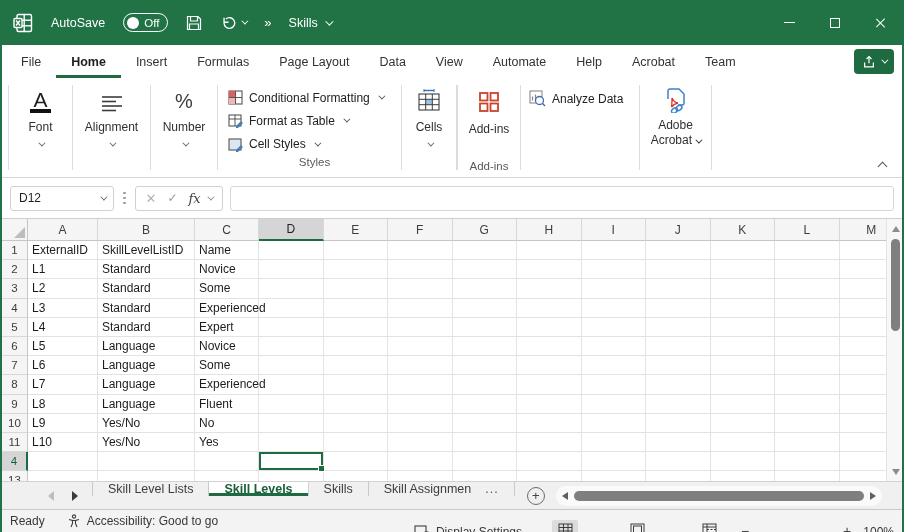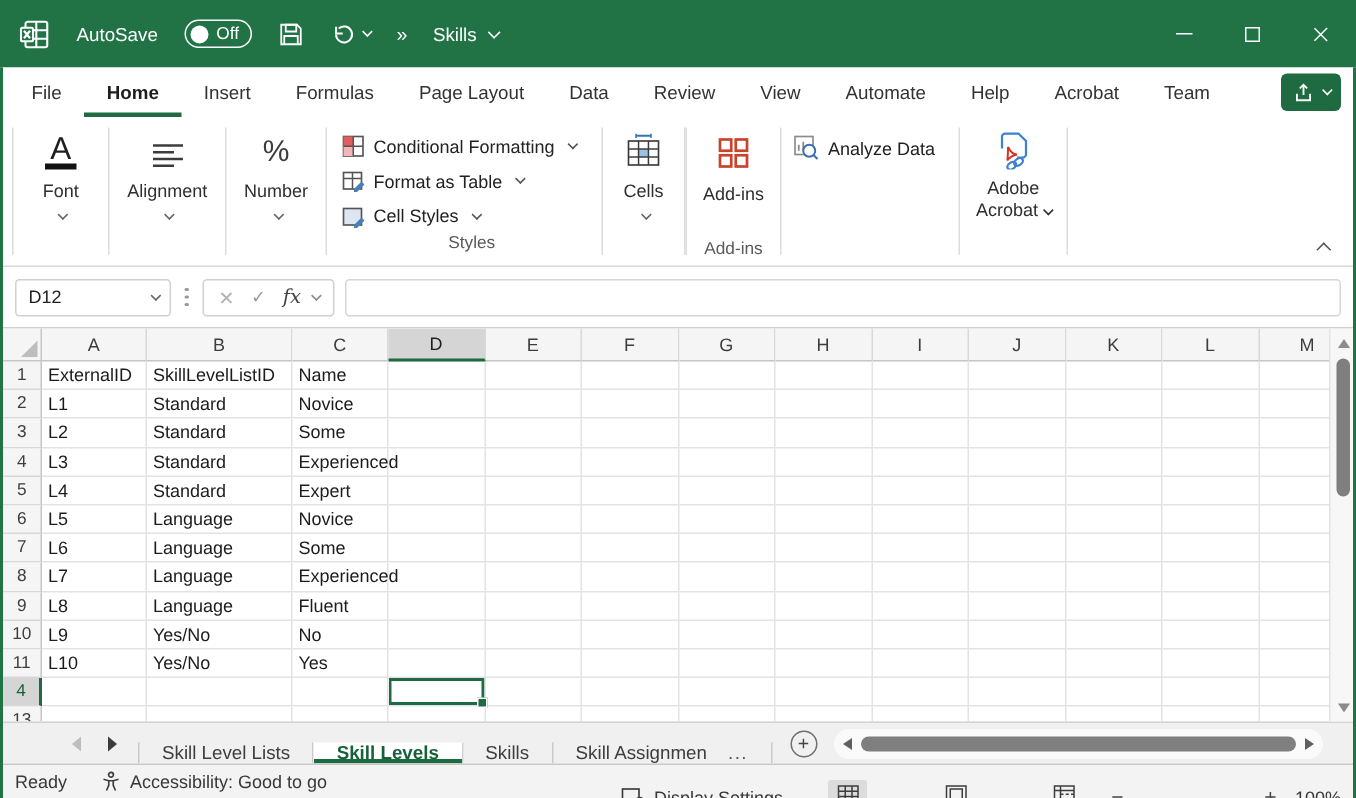--- a/index.html
+++ b/index.html
@@ -92,21 +92,21 @@
   .vs-up { top:2px; } .vs-dn { bottom:2px; }
   .tri-up { width:0;height:0;border-left:4.5px solid transparent;border-right:4.5px solid transparent;border-bottom:6px solid #8c8c8c; }
   .tri-dn { width:0;height:0;border-left:4.5px solid transparent;border-right:4.5px solid transparent;border-top:6px solid #8c8c8c; }
   .vs-thumb { position:absolute; left:4px; top:20px; width:9px; height:92px; background:#7f7f7f; border-radius:5px; cursor:grab; }
 
   
   .sheetbar { position:absolute; top:481px; left:2px; right:2px; height:28px; background:#f0f0f0; border-top:1px solid #d2d2d2; display:flex; align-items:stretch; }
   .nav-arrows { display:flex; align-items:center; gap:18px; padding:0 14px 0 46px; }
   .tri-l { width:0;height:0;border-top:5px solid transparent;border-bottom:5px solid transparent;border-right:6px solid #bdbdbd; cursor:default; }
   .tri-r { width:0;height:0;border-top:5px solid transparent;border-bottom:5px solid transparent;border-left:6px solid #3c3c3c; cursor:pointer; }
-  #sheet-tabs { display:flex; align-items:flex-end; }
+  #sheet-tabs { display:flex; align-items:flex-start; }
   .stab { display:flex; align-items:center; padding:0 15px; font-size:12.5px; color:#3d3d3d; border-right:1px solid #c9c9c9; cursor:pointer; }
   .stab:first-child { border-left:1px solid #c9c9c9; }
   .stab.active { background:#fff; color:#17603a; font-weight:bold; box-shadow:inset 0 -3px 0 #1e6b41; border-right:1px solid #d2d2d2; }
   .stab .ellip { margin-left:14px; letter-spacing:1px; color:#555; }
   .addsheet { width:18px; height:18px; border:1.2px solid #6e6e6e; border-radius:50%; color:#444; font-size:13px; line-height:15px; text-align:center; align-self:center; margin-left:12px; cursor:pointer; }
   .sheetdots { display:flex; flex-direction:column; gap:2.5px; align-self:center; margin-left:15px; cursor:pointer; }
   .sheetdots i { width:2.5px; height:2.5px; border-radius:50%; background:#555; }
   .hscroll { position:absolute; right:20px; top:4px; width:326px; height:20px; background:#fafafa; border-radius:10px; display:flex; align-items:center; padding:0 6px; gap:6px; }
   .hs-thumb { flex:1; height:10px; background:#7f7f7f; border-radius:5px; cursor:grab; }
   .tri-l2 { width:0;height:0;border-top:4.5px solid transparent;border-bottom:4.5px solid transparent;border-right:6px solid #5f5f5f; cursor:pointer; }
@@ -183,21 +183,20 @@
   <div class="edge r"></div>
 
   <div class="tabrow">
     <div id="ribbon-tabs">
         <div class="rtab">File</div>
         <div class="rtab active">Home</div>
         <div class="rtab">Insert</div>
         <div class="rtab">Formulas</div>
         <div class="rtab">Page Layout</div>
         <div class="rtab">Data</div>
-        <div class="rtab">Review</div>
         <div class="rtab">View</div>
         <div class="rtab">Automate</div>
         <div class="rtab">Help</div>
         <div class="rtab">Acrobat</div>
         <div class="rtab">Team</div>
       </div>
     <div class="tabrow-right">
       <span class="share-btn">
         <svg width="14" height="14" viewBox="0 0 16 16" fill="none" stroke="#fff" stroke-width="1.4">
             <path d="M8 9.5V2"></path>

